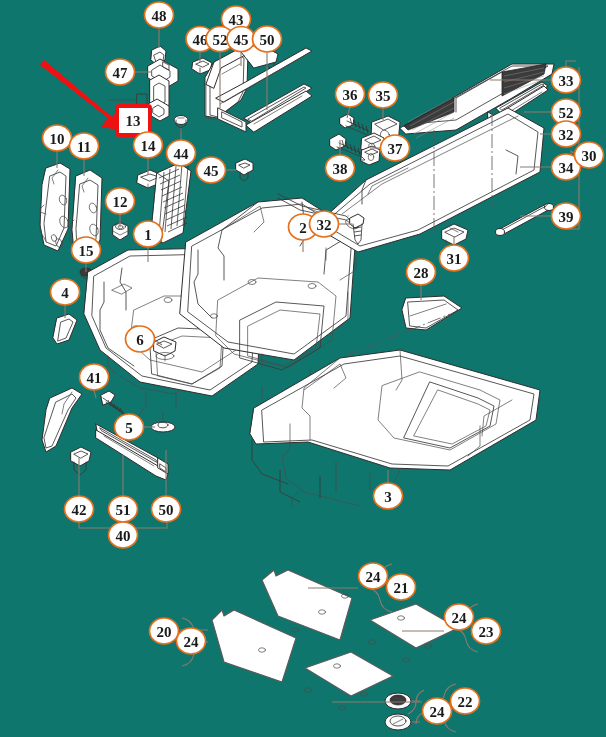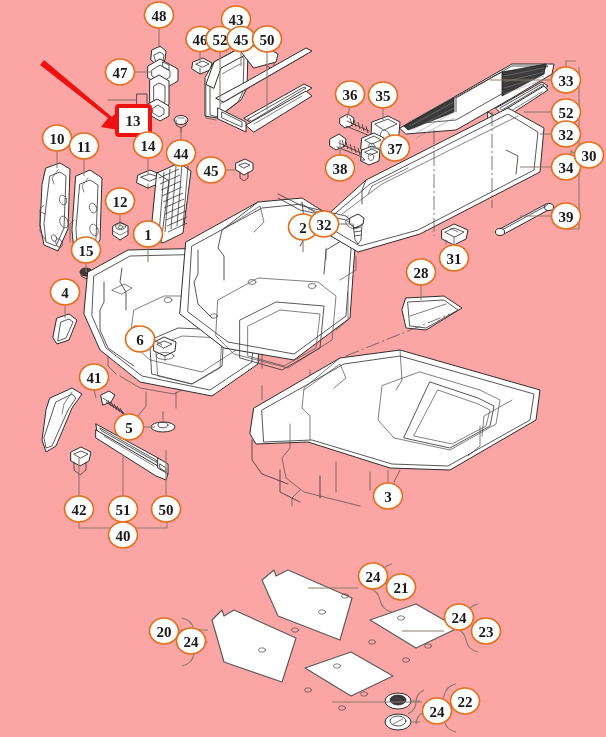--- a/index.html
+++ b/index.html
@@ -1,21 +1,21 @@
 <!DOCTYPE html>
 <html><head>
 <meta charset="utf-8">
 <title>Parts Diagram</title>
 <style>
   html,body{margin:0;padding:0;background:#ffffff;}
   body{
     font-family:"Liberation Serif", serif;
     width:606px;height:737px;overflow:hidden;position:relative;
   }
-  #stage{position:absolute;left:0;top:0;width:606px;height:737px;background:#fca5a5;}
+  #stage{position:absolute;left:0;top:0;width:606px;height:737px;background:#0f766e;}
   #stage svg{position:absolute;left:0;top:0;}
   .callout-num{
     font-family:"Liberation Serif", serif;
     font-size:15px;font-weight:700;fill:#1a1a1a;
     text-anchor:middle;dominant-baseline:central;
   }
   .callout-circle{fill:#ffffff;stroke:#E2701E;stroke-width:1.7;}
   .leader{stroke:#8a7a6e;stroke-width:1.1;fill:none;}
   .part{fill:#ffffff;stroke:#2e2e2e;stroke-width:1;stroke-linejoin:round;stroke-linecap:round;}
   .part-thin{fill:none;stroke:#3a3a3a;stroke-width:.85;stroke-linejoin:round;stroke-linecap:round;}

